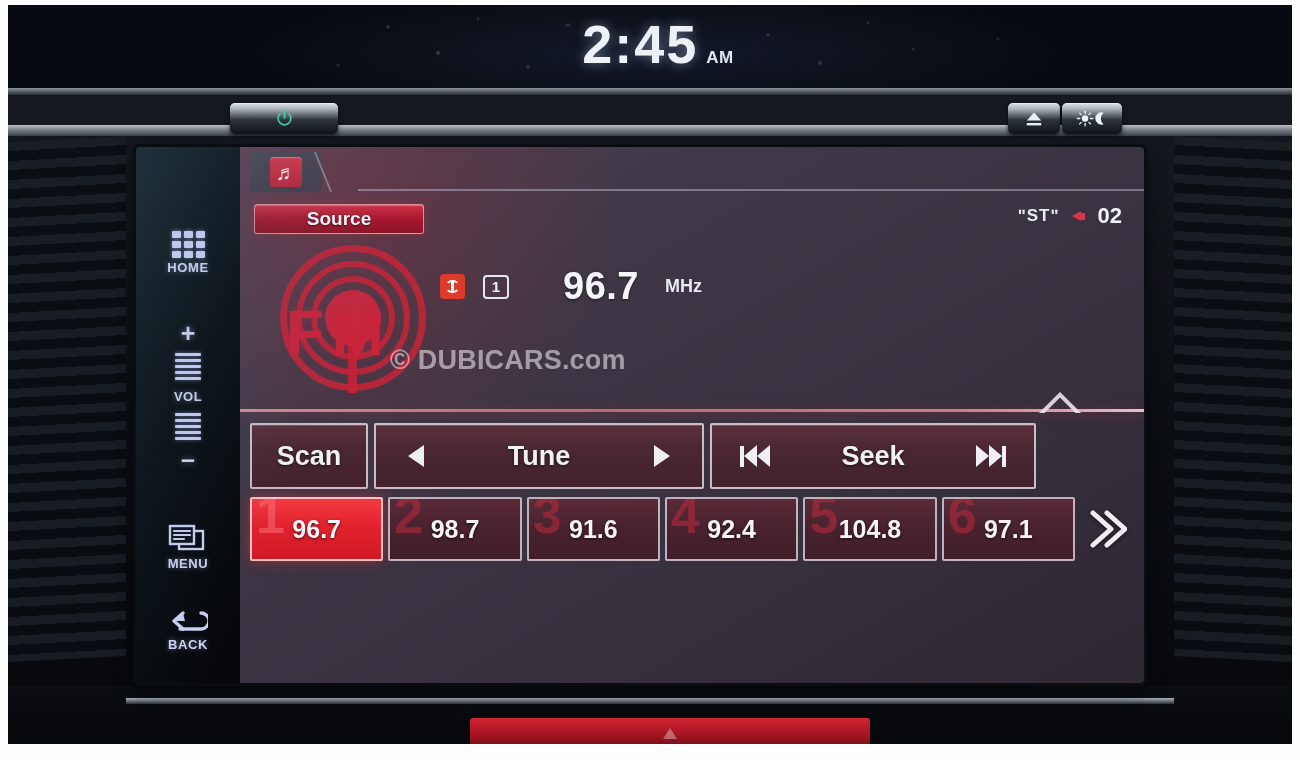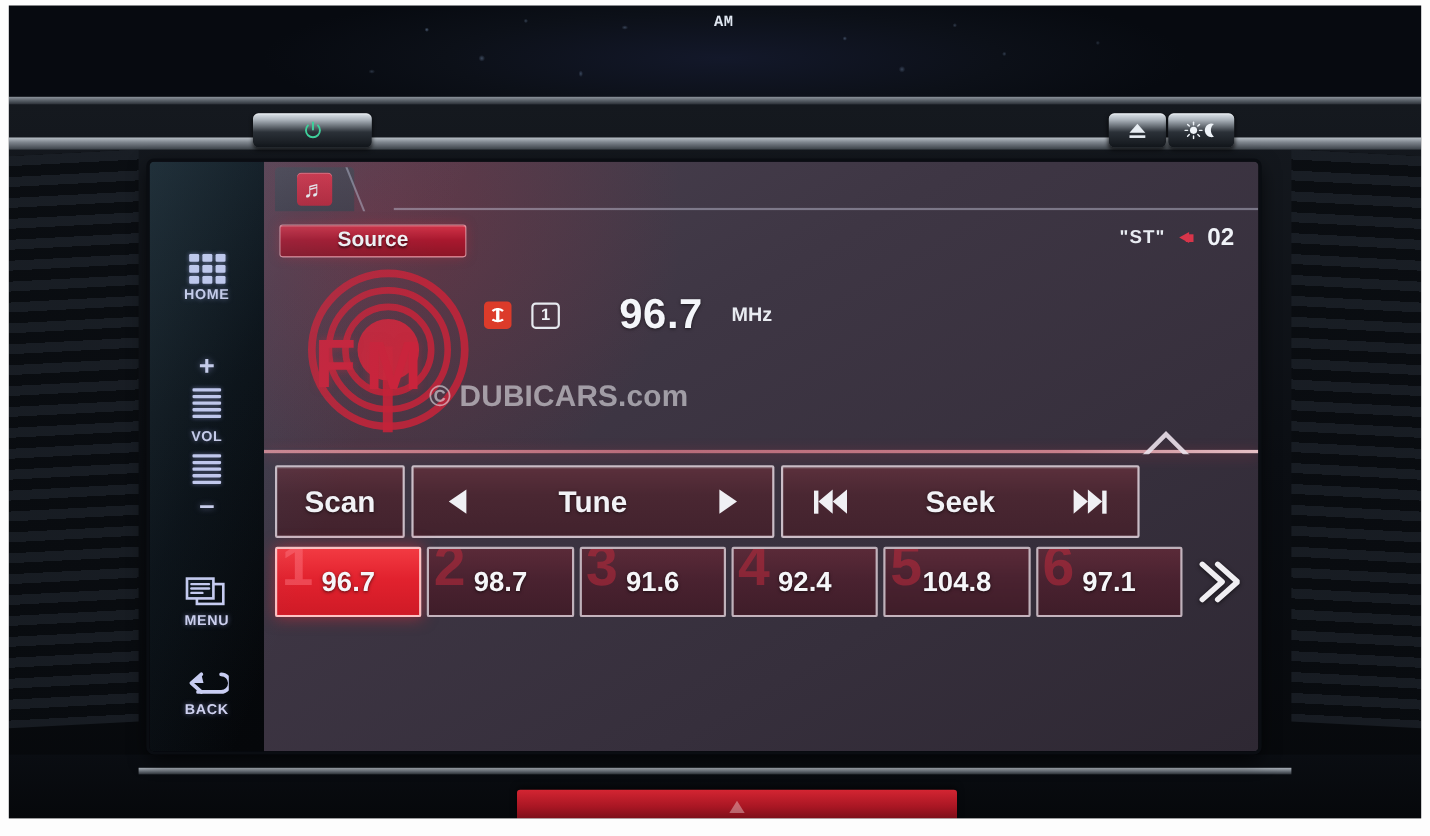--- a/index.html
+++ b/index.html
@@ -56,23 +56,22 @@
     text-align: center;
     display: flex; align-items: baseline; justify-content: center; gap: 8px;
     z-index: 3;
   }
   #clock-time {
     font-size: 54px; font-weight: 700; color: #eef2f8;
     letter-spacing: 2px;
     text-shadow: 0 0 12px rgba(200,220,255,.45);
   }
   #clock-ampm {
-    font-size: 14px; font-weight: 700; color: #dfe6f0;
+    font-size: 17px; font-weight: 700; color: #dfe6f0;
     letter-spacing: .5px;
-    font-family: Liberation Mono, monospace;
   }
   
   #clock-lip {
     position: absolute; left: 8px; top: 88px; width: 1284px; height: 7px;
     background: linear-gradient(180deg, #8d949c 0%, #5c636b 45%, #2a2f36 100%);
     z-index: 4;
   }
 
   
   #headunit {
@@ -456,20 +455,21 @@
     border-bottom: 11px solid rgba(255,255,255,.35);
   }
 </style>
 </head>
 <body>
 
 <div id="dash">
 
   <div id="clock-strip">
     <div id="clock">
+      <span id="clock-time">2:45</span>
       <span id="clock-ampm">AM</span>
     </div>
   </div>
   <div id="clock-lip"></div>
 
   <div id="headunit">
 
     <div class="vent" id="vent-left"></div>
     <div class="vent" id="vent-right"></div>
     <div id="chrome-strip"></div>

